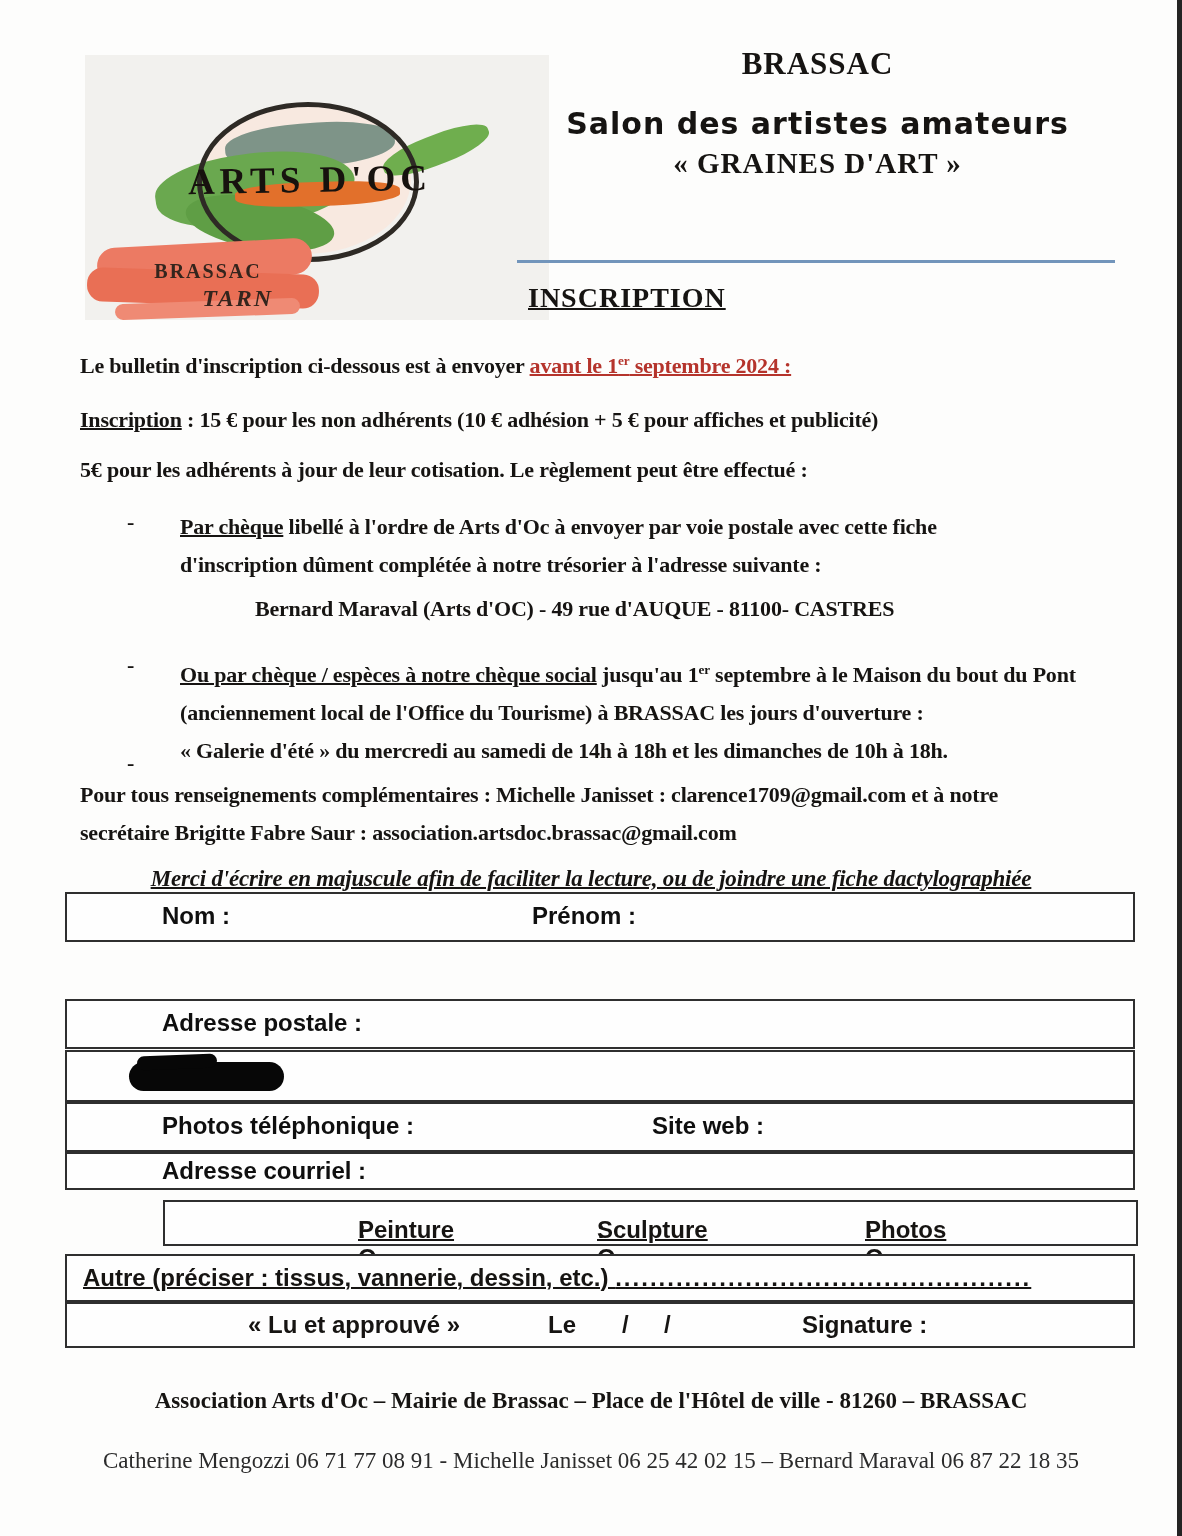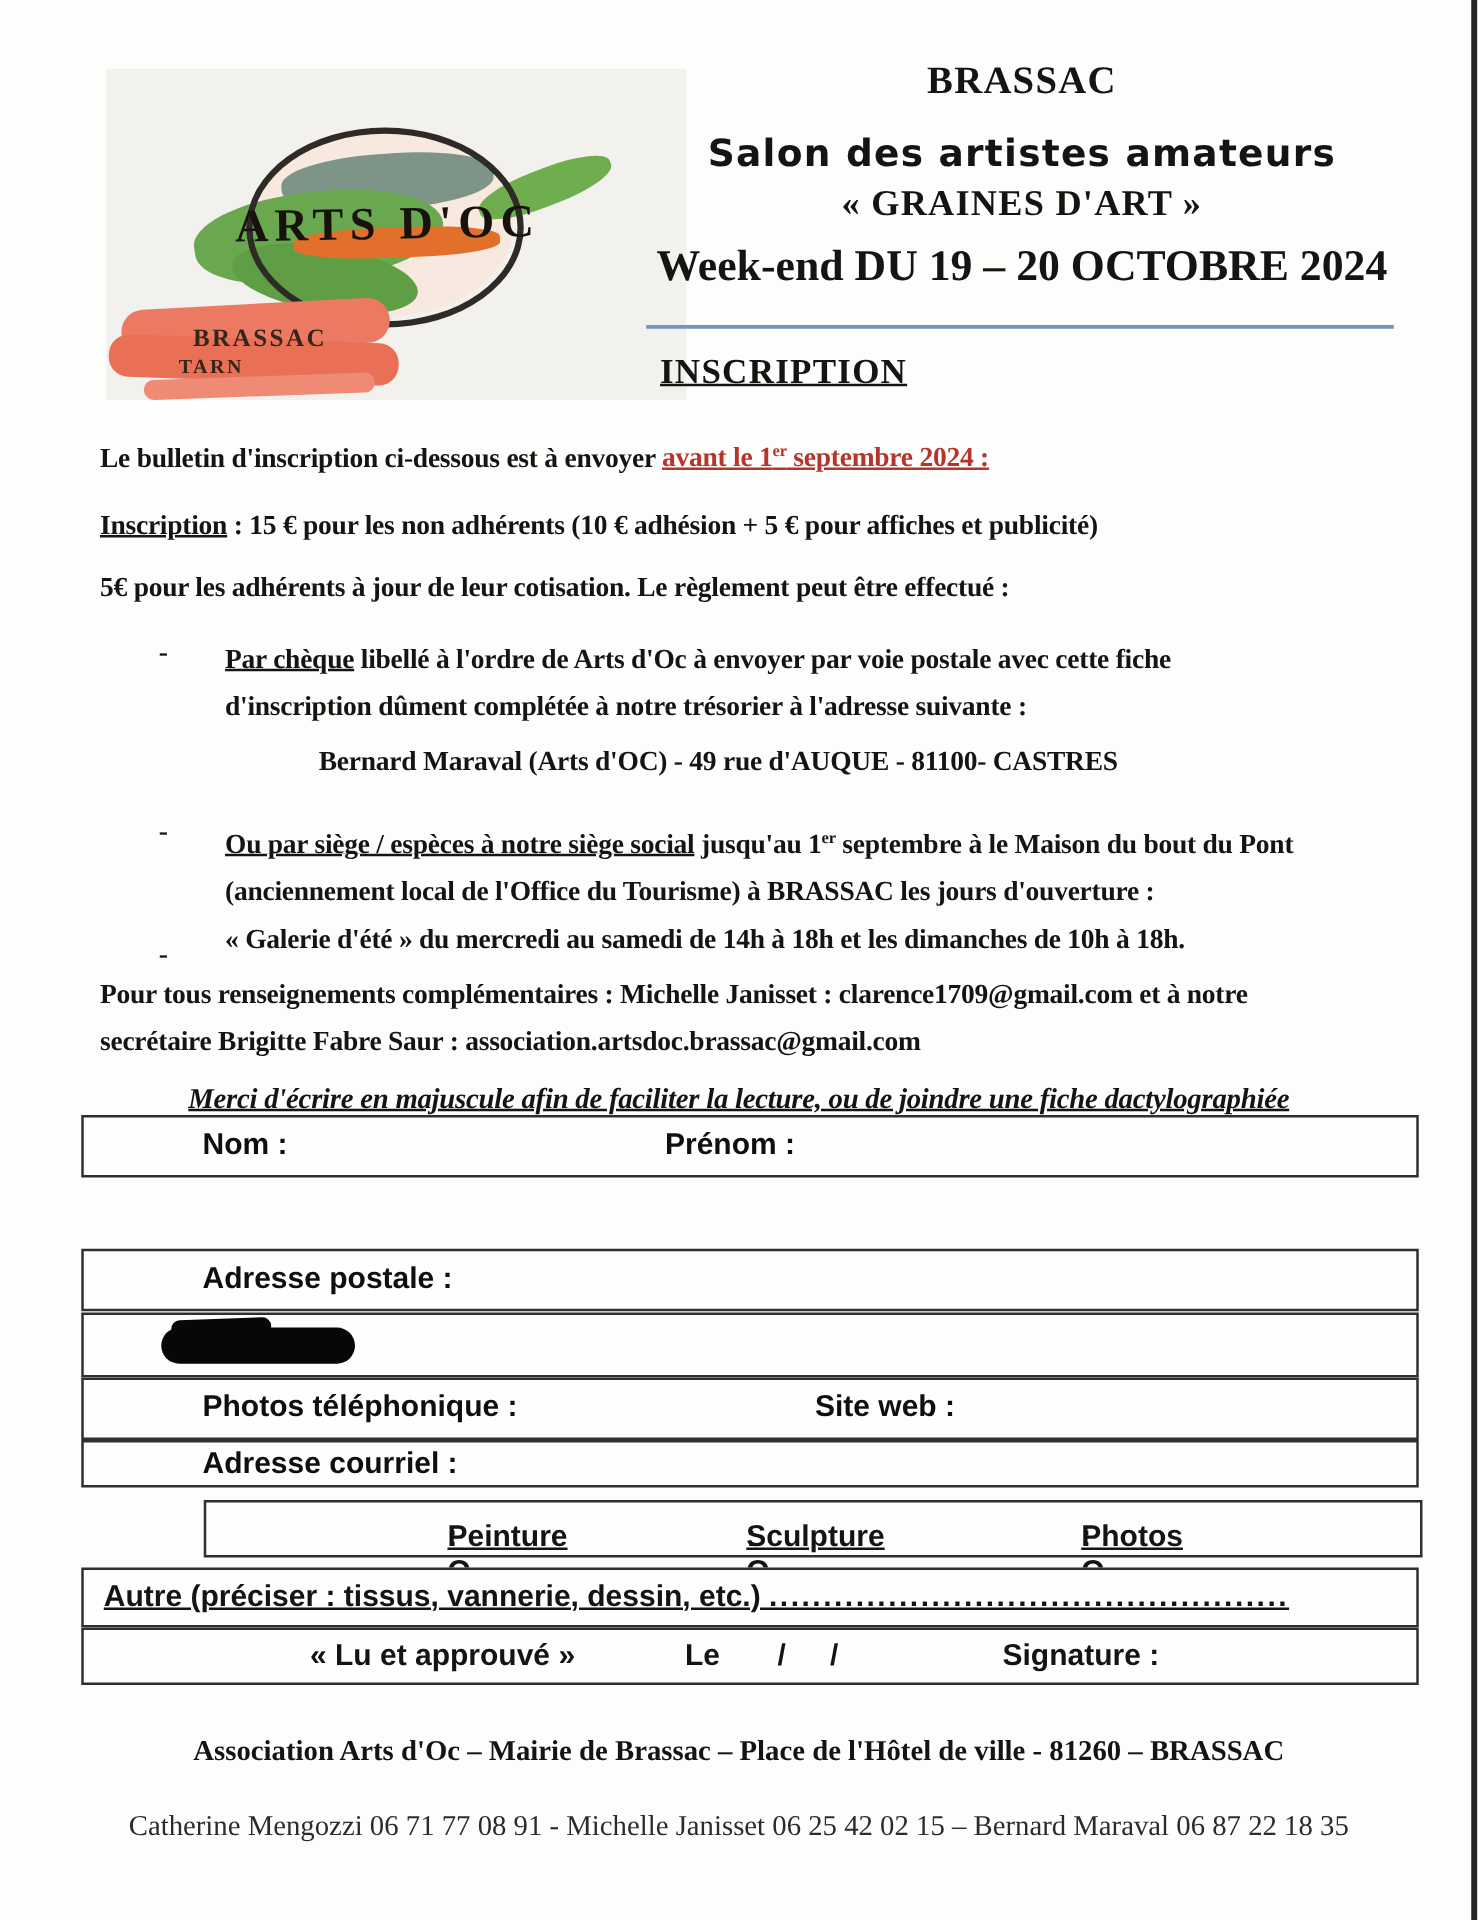--- a/index.html
+++ b/index.html
@@ -19,21 +19,21 @@
   .green-low{left:100px;top:142px;width:150px;height:52px;border-radius:50%;background:#5f9e45;transform:rotate(9deg);}
   .green-right{left:295px;top:80px;width:112px;height:30px;border-radius:45%;background:#6fae4e;transform:rotate(-21deg);}
   .orange-stroke{left:150px;top:127px;width:165px;height:24px;border-radius:40%;background:#e2702b;transform:rotate(-2deg);}
   .ellipse-ring{left:112px;top:47px;width:212px;height:150px;border:5px solid #2e2a25;border-radius:50%;}
   .arts-text{left:70px;top:103px;width:310px;text-align:center;font-weight:900;font-size:37px;
     letter-spacing:5px;color:#17120e;transform:rotate(-1deg);font-family:"Liberation Serif",serif;}
   .salmon1{left:12px;top:188px;width:215px;height:36px;border-radius:18px;background:#ec7a63;transform:rotate(-3deg);}
   .salmon2{left:2px;top:216px;width:232px;height:34px;border-radius:16px;background:#e96f55;transform:rotate(2deg);}
   .salmon3{left:30px;top:246px;width:185px;height:16px;border-radius:10px;background:#ef8a74;transform:rotate(-2deg);}
   .brassac-text{left:58px;top:205px;width:130px;text-align:center;font-weight:800;font-size:20px;letter-spacing:2px;color:#34251d;}
-  .tarn-text{left:58px;top:230px;width:130px;text-align:left;font-weight:800;font-size:16px;letter-spacing:2px;color:#34251d;}
+  .tarn-text{left:58px;top:230px;width:130px;text-align:right;font-weight:800;font-size:24px;letter-spacing:2px;color:#34251d;font-style:italic;}
 
   
   .hdr{position:absolute;left:515px;width:605px;text-align:center;}
   .hdr-title{top:46px;font-size:31px;font-weight:600;letter-spacing:1px;}
   .hdr-salon{top:106px;font-size:30px;font-weight:700;font-family:"DejaVu Sans","Liberation Sans",sans-serif;letter-spacing:1px;}
   .hdr-graines{top:147px;font-size:29px;font-weight:600;letter-spacing:1px;}
   .hdr-weekend{top:193px;font-size:35px;font-weight:700;}
   .hdr-rule{position:absolute;left:517px;top:260px;width:598px;height:3px;background:#7295bb;}
   .hdr-inscription{top:282px;text-align:left;padding-left:13px;font-size:28px;font-weight:700;letter-spacing:1px;text-decoration:underline;text-decoration-thickness:2px;}
 
@@ -104,37 +104,36 @@
     <div class="salmon1"></div>
     <div class="salmon2"></div>
     <div class="salmon3"></div>
     <div class="brassac-text">BRASSAC</div>
     <div class="tarn-text">TARN</div>
   </div>
 
   <div class="hdr hdr-title">BRASSAC</div>
   <div class="hdr hdr-salon">Salon des artistes amateurs</div>
   <div class="hdr hdr-graines">« GRAINES D'ART »</div>
-  <div class="hdr hdr-weekend">Week-end DU 19 – 20 OCTOBRE 2024</div>
   <div class="hdr-rule"></div>
   <div class="hdr hdr-inscription">INSCRIPTION</div>
 
   <div class="bt p1"><span>Le bulletin d'inscription ci-dessous est à envoyer </span><span class="red"><span>avant le 1</span><sup>er</sup><span> septembre 2024 :</span></span></div>
 
   <div class="bt p2"><span class="u">Inscription</span><span> : 15 € pour les non adhérents (10 € adhésion + 5 € pour affiches et publicité)</span></div>
 
   <div class="bt p3">5€ pour les adhérents à jour de leur cotisation. Le règlement peut être effectué :</div>
 
   <div class="bt dash d1">-</div>
   <div class="bt b1"><span class="u">Par chèque</span><span> libellé à l'ordre de Arts d'Oc à envoyer par voie postale avec cette fiche d'inscription dûment complétée à notre trésorier à l'adresse suivante :</span></div>
 
   <div class="bt addr">Bernard Maraval (Arts d'OC) - 49 rue d'AUQUE - 81100- CASTRES</div>
 
   <div class="bt dash d2">-</div>
-  <div class="bt b2"><span class="u">Ou par siège / espèces à notre siège social</span><span> jusqu'au 1</span><sup>er</sup><span> septembre à le Maison du bout du Pont (anciennement local de l'Office du Tourisme) à BRASSAC les jours d'ouverture :</span>
+  <div class="bt b2"><span class="u">Ou par chèque / espèces à notre chèque social</span><span> jusqu'au 1</span><sup>er</sup><span> septembre à le Maison du bout du Pont (anciennement local de l'Office du Tourisme) à BRASSAC les jours d'ouverture :</span>
     <div>« Galerie d'été » du mercredi au samedi de 14h à 18h et les dimanches de 10h à 18h.</div>
   </div>
 
   <div class="bt dash d3">-</div>
 
   <div class="bt contact">
     <span>Pour tous renseignements complémentaires : Michelle Janisset : clarence1709@gmail.com  et à notre</span>
     <span>secrétaire Brigitte Fabre Saur : association.artsdoc.brassac@gmail.com</span>
   </div>
 

